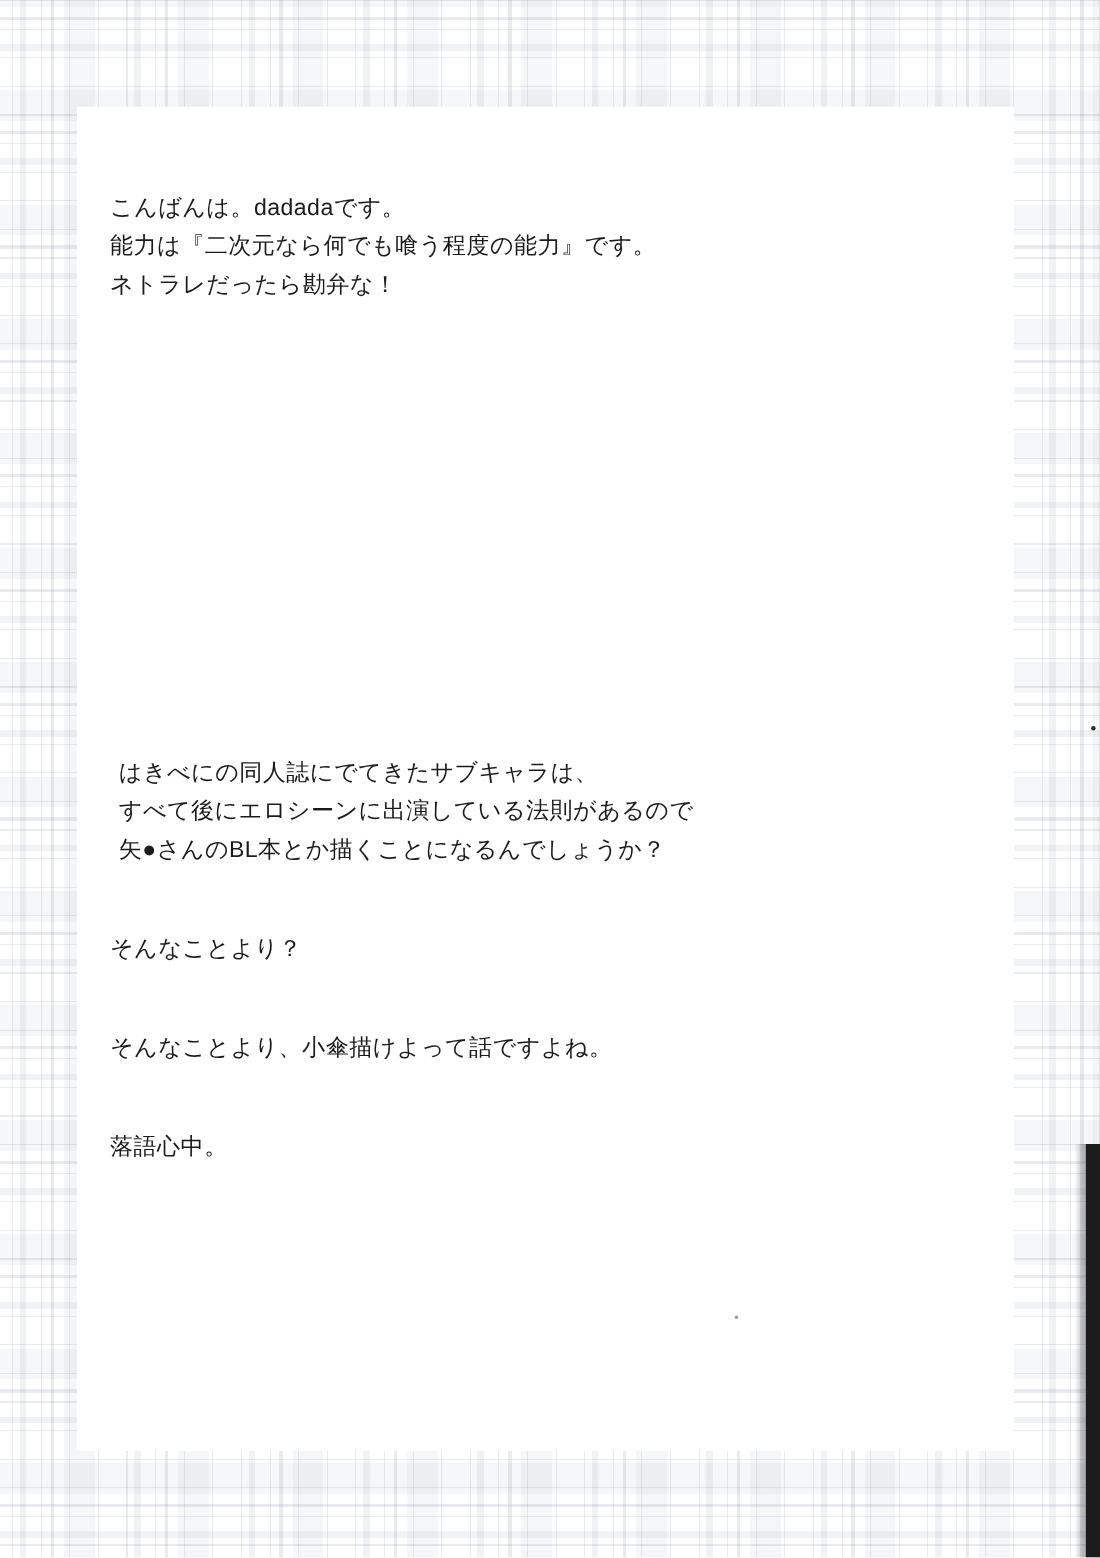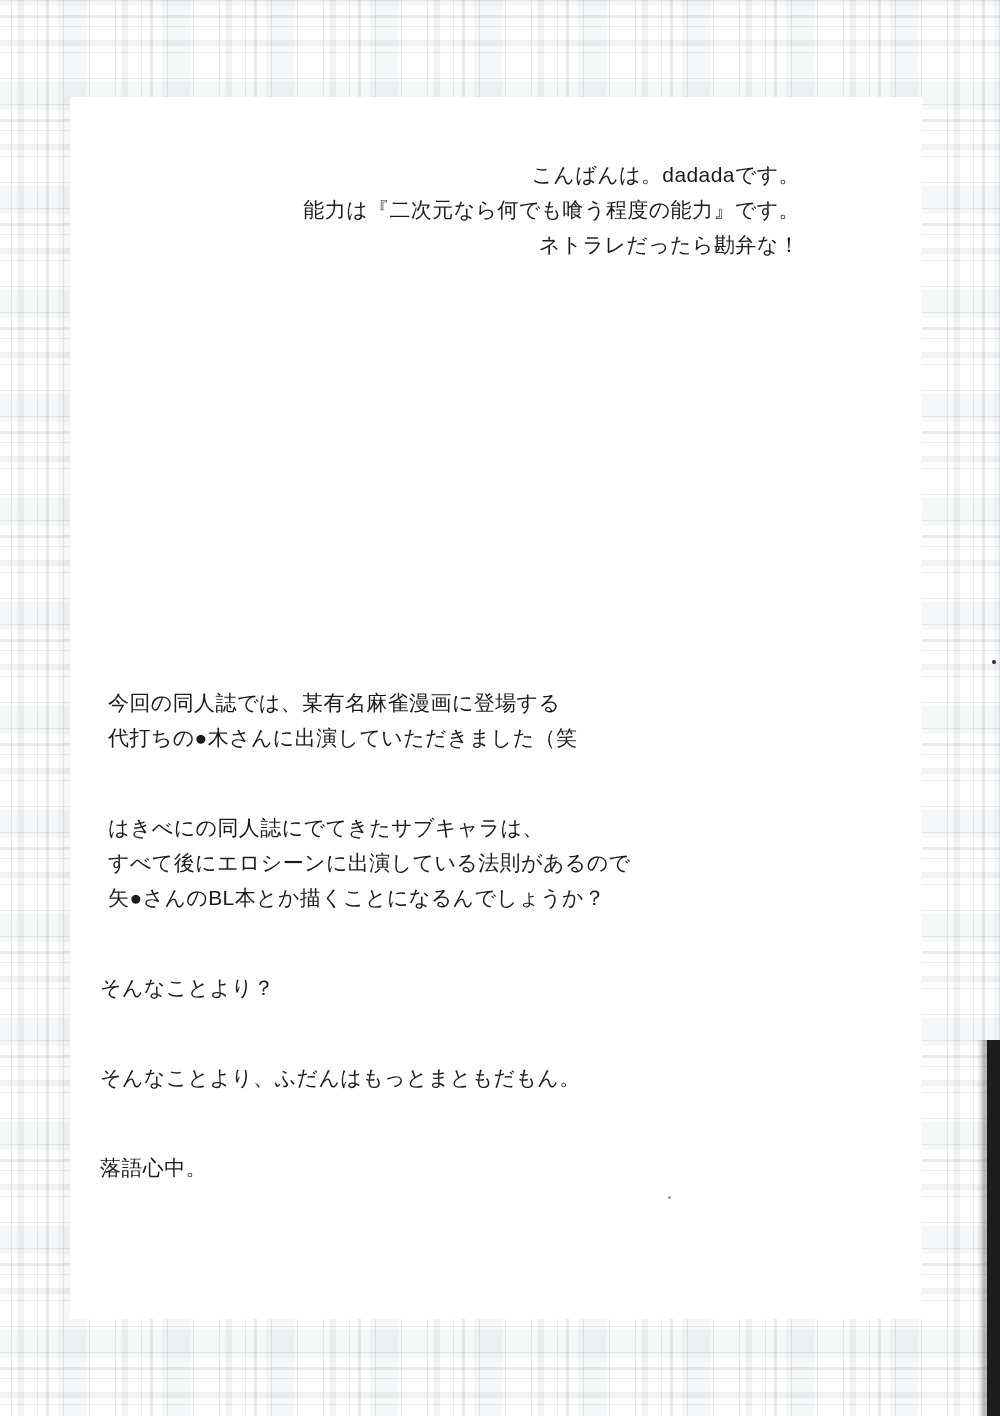--- a/index.html
+++ b/index.html
@@ -108,21 +108,21 @@
   .afterword {
     position: absolute;
     left: 100px;
     width: 700px;
     color: #1b1b1b;
     font-size: 21px;
     line-height: 35px;
     letter-spacing: 0.4px;
     white-space: pre-line;
   }
-  #block-dadada { top: 122px; text-align: right; }
+  #block-dadada { top: 136px; }
   #block-rohan  { top: 650px; }
 
   .para { margin: 0 0 20px 0; }
   .para:last-child { margin-bottom: 0; }
   .indent { padding-left: 8px; }
 </style>
 </head>
 <body>
 
 <div id="page">
@@ -135,24 +135,22 @@
   <div id="gutter-fade"></div>
   <div id="gutter"></div>
 
   <div class="afterword" id="block-dadada">
     <p class="para">こんばんは。dadadaです。
 能力は『二次元なら何でも喰う程度の能力』です。
 ネトラレだったら勘弁な！</p>
   </div>
 
   <div class="afterword" id="block-rohan">
-    <p class="para indent">今回の同人誌では、某有名麻雀漫画に登場する
-代打ちの●木さんに出演していただきました（笑</p>
     <p class="para indent">はきべにの同人誌にでてきたサブキャラは、
 すべて後にエロシーンに出演している法則があるので
 矢●さんのBL本とか描くことになるんでしょうか？</p>
     <p class="para">そんなことより？</p>
-    <p class="para">そんなことより、ふだんはもっとまともだもん。</p>
+    <p class="para">そんなことより、小傘描けよって話ですよね。</p>
     <p class="para">落語心中。</p>
     
   </div>
 
 </div>
 
 </body></html>

